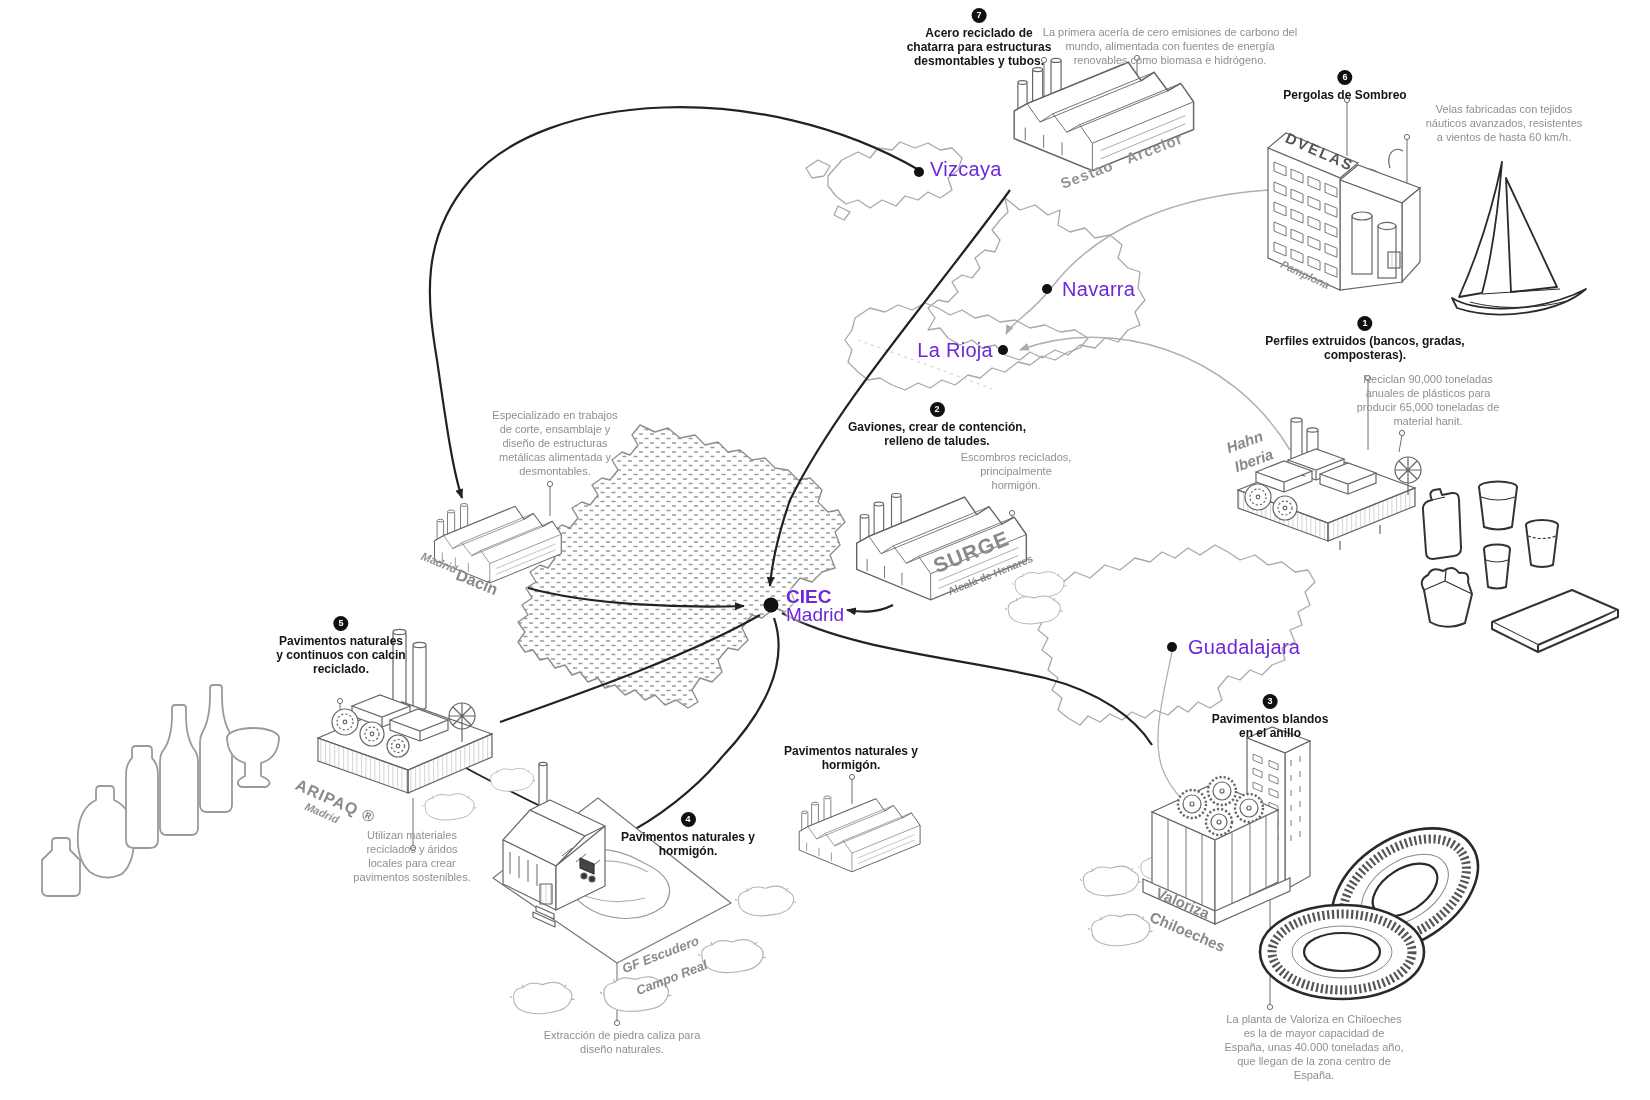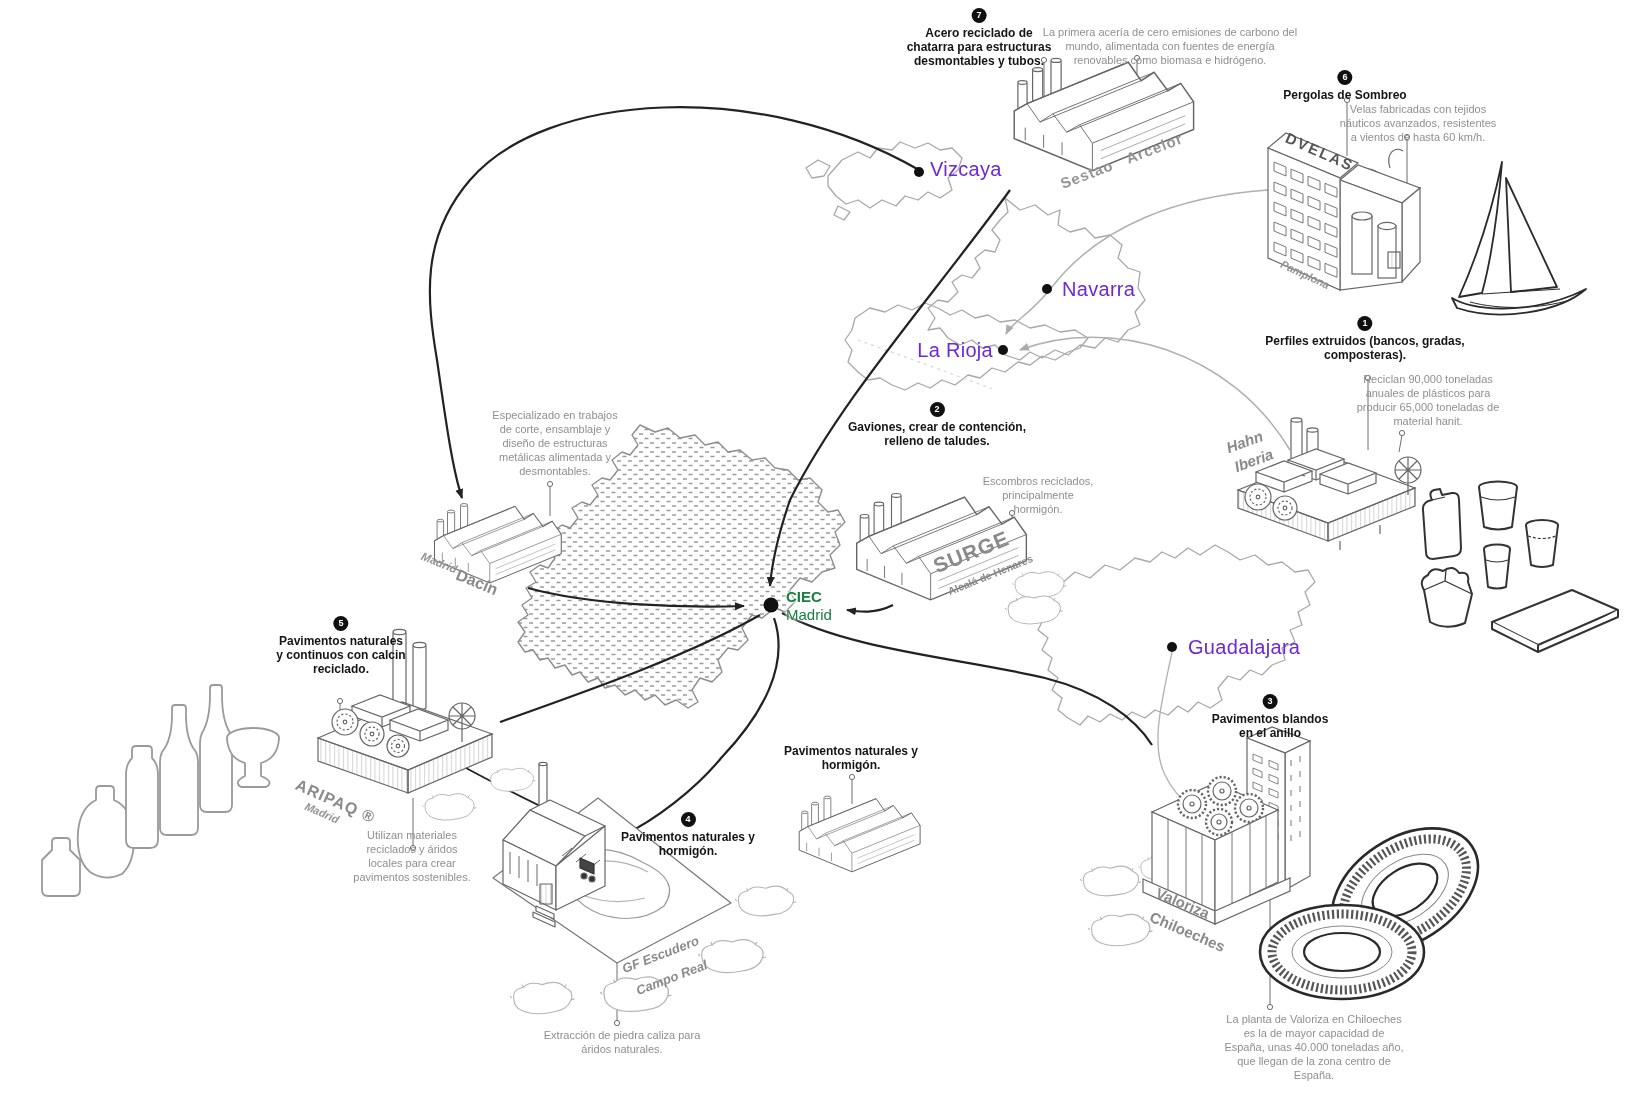--- a/index.html
+++ b/index.html
@@ -8,21 +8,21 @@
   #stage svg.art{position:absolute;left:0;top:0;}
   .callout{position:absolute;text-align:center;font-weight:bold;font-size:12px;line-height:14px;
            color:#151515;transform:translateX(-50%);white-space:nowrap;}
   .badge{width:15px;height:15px;border-radius:50%;background:#101010;color:#fff;font-size:9px;
          line-height:15px;display:block;margin:0 auto 3px auto;text-align:center;font-weight:bold;}
   .note{position:absolute;text-align:center;font-size:11px;line-height:14px;color:#8f8f8f;
         transform:translateX(-50%);white-space:nowrap;}
   .note.dark{color:#151515;font-weight:bold;font-size:12px;}
   .place{position:absolute;font-size:20px;color:#6d28d9;white-space:nowrap;letter-spacing:0.3px;}
   .place.end{transform:translateX(-100%);}
-  .ciec{position:absolute;font-size:15px;color:#15803d;line-height:18px;white-space:nowrap;
+  .ciec{position:absolute;font-size:19px;color:#6d28d9;line-height:18px;white-space:nowrap;
         text-shadow:0 0 3px #fff,0 0 3px #fff,0 0 5px #fff;}
   .ciec .t{font-weight:bold;}
   .bname{position:absolute;color:#949494;font-weight:bold;white-space:nowrap;transform-origin:left top;}
   .it{font-style:italic;}
 </style>
 </head>
 <body>
 
 <div id="stage">
 
@@ -356,52 +356,52 @@
   <span class="badge">3</span>
   <div>Pavimentos blandos</div>
   <div>en el anillo</div>
 </div>
 
 <div class="note" style="left:1170px;top:25px;">
   <div>La primera acería de cero emisiones de carbono del</div>
   <div>mundo, alimentada con fuentes de energía</div>
   <div>renovables como biomasa e hidrógeno.</div>
 </div>
-<div class="note" style="left:1418px;top:102px;">
+<div class="note" style="left:1504px;top:102px;">
   <div>Velas fabricadas con tejidos</div>
   <div>náuticos avanzados, resistentes</div>
   <div>a vientos de hasta 60 km/h.</div>
 </div>
 <div class="note" style="left:1428px;top:372px;">
   <div>Reciclan 90,000 toneladas</div>
   <div>anuales de plásticos para</div>
   <div>producir 65,000 toneladas de</div>
   <div>material hanit.</div>
 </div>
-<div class="note" style="left:1016px;top:474px;margin-left:22px;">
+<div class="note" style="left:1016px;top:450px;">
   <div>Escombros reciclados,</div>
   <div>principalmente</div>
   <div>hormigón.</div>
 </div>
 <div class="note" style="left:555px;top:408px;">
   <div>Especializado en trabajos</div>
   <div>de corte, ensamblaje y</div>
   <div>diseño de estructuras</div>
   <div>metálicas alimentada y</div>
   <div>desmontables.</div>
 </div>
 <div class="note" style="left:412px;top:828px;">
   <div>Utilizan materiales</div>
   <div>reciclados y áridos</div>
   <div>locales para crear</div>
   <div>pavimentos sostenibles.</div>
 </div>
 <div class="note" style="left:622px;top:1028px;">
   <div>Extracción de piedra caliza para</div>
-  <div>áridos naturales.</div>
+  <div>diseño naturales.</div>
 </div>
 <div class="note" style="left:1314px;top:1012px;">
   <div>La planta de Valoriza en Chiloeches</div>
   <div>es la de mayor capacidad de</div>
   <div>España, unas 40.000 toneladas año,</div>
   <div>que llegan de la zona centro de</div>
   <div>España.</div>
 </div>
 <div class="note dark" style="left:851px;top:744px;">
   <div>Pavimentos naturales y</div>

